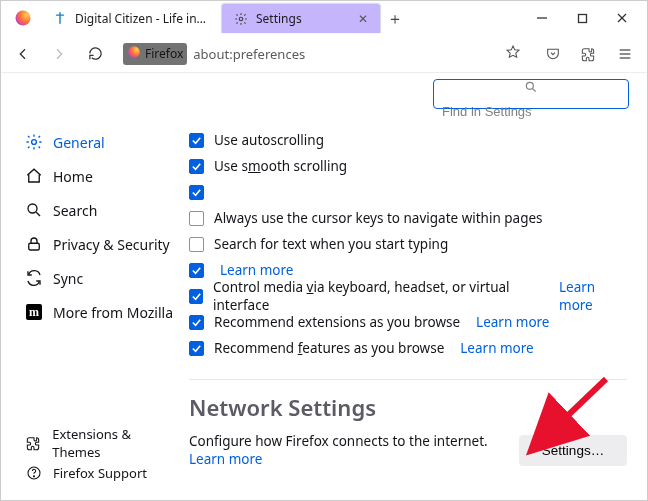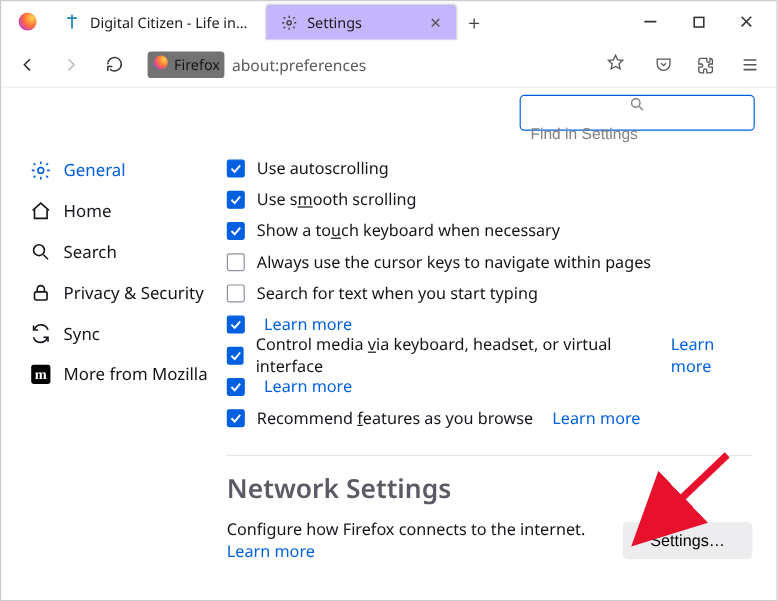--- a/index.html
+++ b/index.html
@@ -216,20 +216,40 @@
         </span>
       <span>Sync</span>
     </div>
     <div class="sb-item">
       <span class="icon">
           <span class="moz-icon">m</span>
         </span>
       <span>More from Mozilla</span>
     </div>
 
+    <div class="sb-bottom">
+      <div class="sb-item">
+        <span class="icon">
+            <svg width="16" height="16" viewBox="0 0 24 24" fill="none" stroke="#15141a" stroke-width="1.6">
+              <path d="M8 4h4v3a2 2 0 1 0 4 0V4a3 3 0 0 1 3 3v4h-3a2 2 0 1 0 0 4h3v4a3 3 0 0 1-3 3h-4v-3a2 2 0 1 0-4 0v3H5a3 3 0 0 1-3-3v-4h3a2 2 0 1 0 0-4H2V7a3 3 0 0 1 3-3h3z"></path>
+            </svg>
+          </span>
+        <span>Extensions &amp; Themes</span>
+      </div>
+      <div class="sb-item">
+        <span class="icon">
+            <svg width="16" height="16" viewBox="0 0 24 24" fill="none" stroke="#15141a" stroke-width="1.6">
+              <circle cx="12" cy="12" r="9"></circle>
+              <path d="M9.5 9a2.5 2.5 0 1 1 3.5 2.3c-.9.4-1 1-1 1.7"></path>
+              <circle cx="12" cy="17" r=".8" fill="#15141a"></circle>
+            </svg>
+          </span>
+        <span>Firefox Support</span>
+      </div>
+    </div>
   </div>
 
   <div class="main">
 
     <div class="opt">
       <span class="chk checked">
           <svg width="11" height="11" viewBox="0 0 24 24" fill="none" stroke-width="3.5">
             <polyline points="4 12 10 18 20 6"></polyline>
           </svg>
         </span>
@@ -242,21 +262,20 @@
           </svg>
         </span>
       <span><span>Use s</span><u>m</u><span>ooth scrolling</span></span>
     </div>
     <div class="opt">
       <span class="chk checked">
           <svg width="11" height="11" viewBox="0 0 24 24" fill="none" stroke-width="3.5">
             <polyline points="4 12 10 18 20 6"></polyline>
           </svg>
         </span>
-      <span><span>Show a to</span><u>u</u><span>ch keyboard when necessary</span></span>
     </div>
     <div class="opt">
       <span class="chk"></span>
       <span>Always use the cursor keys to navigate within pages</span>
     </div>
     <div class="opt">
       <span class="chk"></span>
       <span>Search for text when you start typing</span>
     </div>
     <div class="opt">
@@ -275,20 +294,21 @@
         </span>
       <span><span>Control media </span><u>v</u><span>ia keyboard, headset, or virtual interface</span></span>
       <a href="#">Learn more</a>
     </div>
     <div class="opt">
       <span class="chk checked">
           <svg width="11" height="11" viewBox="0 0 24 24" fill="none" stroke-width="3.5">
             <polyline points="4 12 10 18 20 6"></polyline>
           </svg>
         </span>
+      <span>Recommend extensions as you browse</span>
       <a href="#">Learn more</a>
     </div>
     <div class="opt">
       <span class="chk checked">
           <svg width="11" height="11" viewBox="0 0 24 24" fill="none" stroke-width="3.5">
             <polyline points="4 12 10 18 20 6"></polyline>
           </svg>
         </span>
       <span><span>Recommend </span><u>f</u><span>eatures as you browse</span></span>
       <a href="#">Learn more</a>

